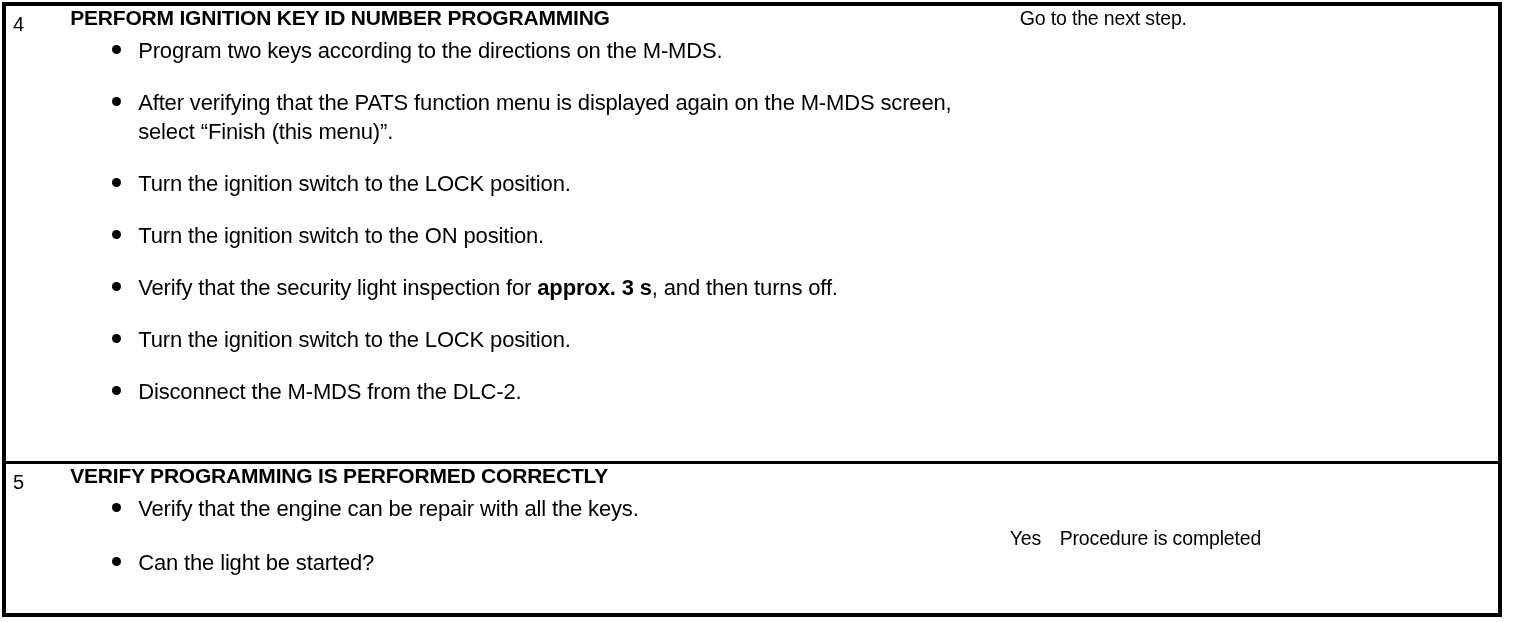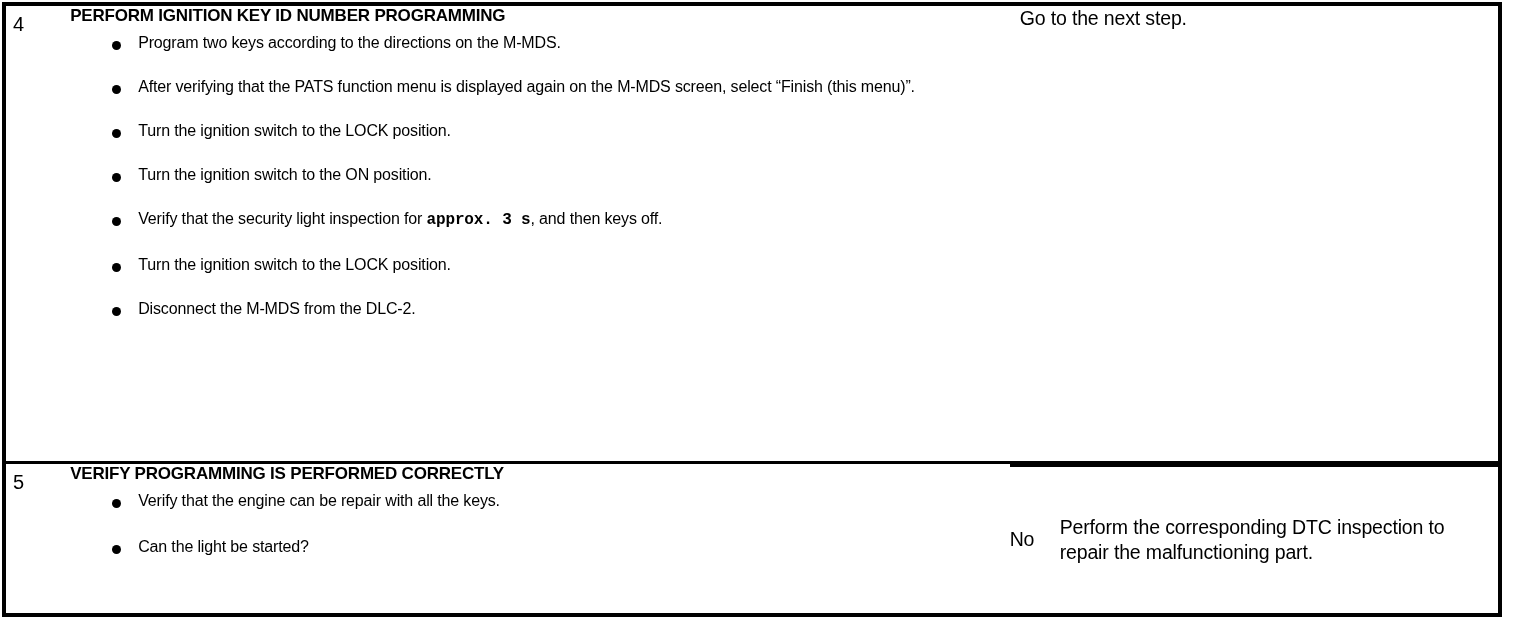--- a/index.html
+++ b/index.html
@@ -66,51 +66,51 @@
     padding: 8px 0 0 7px;
     font-weight: 400;
   }
 
   .body-cell {
     padding: 8px 10px 6px 12px;
   }
 
   .step-title {
     font-weight: bold;
-    font-size: 17px;
+    font-size: 21px;
     letter-spacing: -0.2px;
     line-height: 1.15;
     margin: 0 0 6px 0;
     white-space: nowrap;
   }
 
   ul.bullets {
     list-style: none;
     margin: 0;
     padding: 0;
   }
   ul.bullets li {
     position: relative;
-    font-size: 16px;
+    font-size: 22px;
     line-height: 1.32;
     margin: 0 0 23px 0;
     padding-left: 68px;
     letter-spacing: -0.15px;
   }
   ul.bullets li:last-child { margin-bottom: 0; margin-top: 9px; }
   ul.bullets li .dot {
     position: absolute;
     left: 42px;
     top: 9px;
     width: 9px;
     height: 9px;
     background: #000;
     border-radius: 50%;
   }
-  .b { font-weight: bold; font-family: Liberation Mono, monospace; }
+  .b { font-weight: bold; }
 
   
   ul.bullets.tight li { margin-bottom: 25px; }
 
   
   .result-cell {
     padding: 0;
     vertical-align: middle;
   }
   .result-plain {
@@ -176,21 +176,21 @@
             <li>
               <span class="dot"></span><span>After verifying that the PATS function menu is displayed again on the M-MDS screen, select “Finish (this menu)”.</span>
             </li>
             <li>
               <span class="dot"></span><span>Turn the ignition switch to the LOCK position.</span>
             </li>
             <li>
               <span class="dot"></span><span>Turn the ignition switch to the ON position.</span>
             </li>
             <li>
-              <span class="dot"></span><span>Verify that the security light inspection for </span><span class="b">approx. 3 s</span><span>, and then keys off.</span>
+              <span class="dot"></span><span>Verify that the security light inspection for </span><span class="b">approx. 3 s</span><span>, and then turns off.</span>
             </li>
             <li>
               <span class="dot"></span><span>Turn the ignition switch to the LOCK position.</span>
             </li>
             <li>
               <span class="dot"></span><span>Disconnect the M-MDS from the DLC-2.</span>
             </li>
           </ul>
         </td>
 
@@ -213,23 +213,23 @@
             </li>
             <li>
               <span class="dot"></span><span>Can the light be started?</span>
             </li>
           </ul>
         </td>
 
         <td class="result-cell" colspan="2">
           <table class="yesno-table">
             <tbody>
-              <tr class="yesno-row-sep">
-                <td class="yesno-label">No</td>
-                <td class="yesno-text">Perform the corresponding DTC inspection to repair the malfunctioning part.</td>
+              <tr>
+                <td class="yesno-label">Yes</td>
+                <td class="yesno-text">Procedure is completed</td>
               </tr>
             </tbody>
           </table>
         </td>
       </tr>
 
     </tbody>
   </table>
 
 </div>

